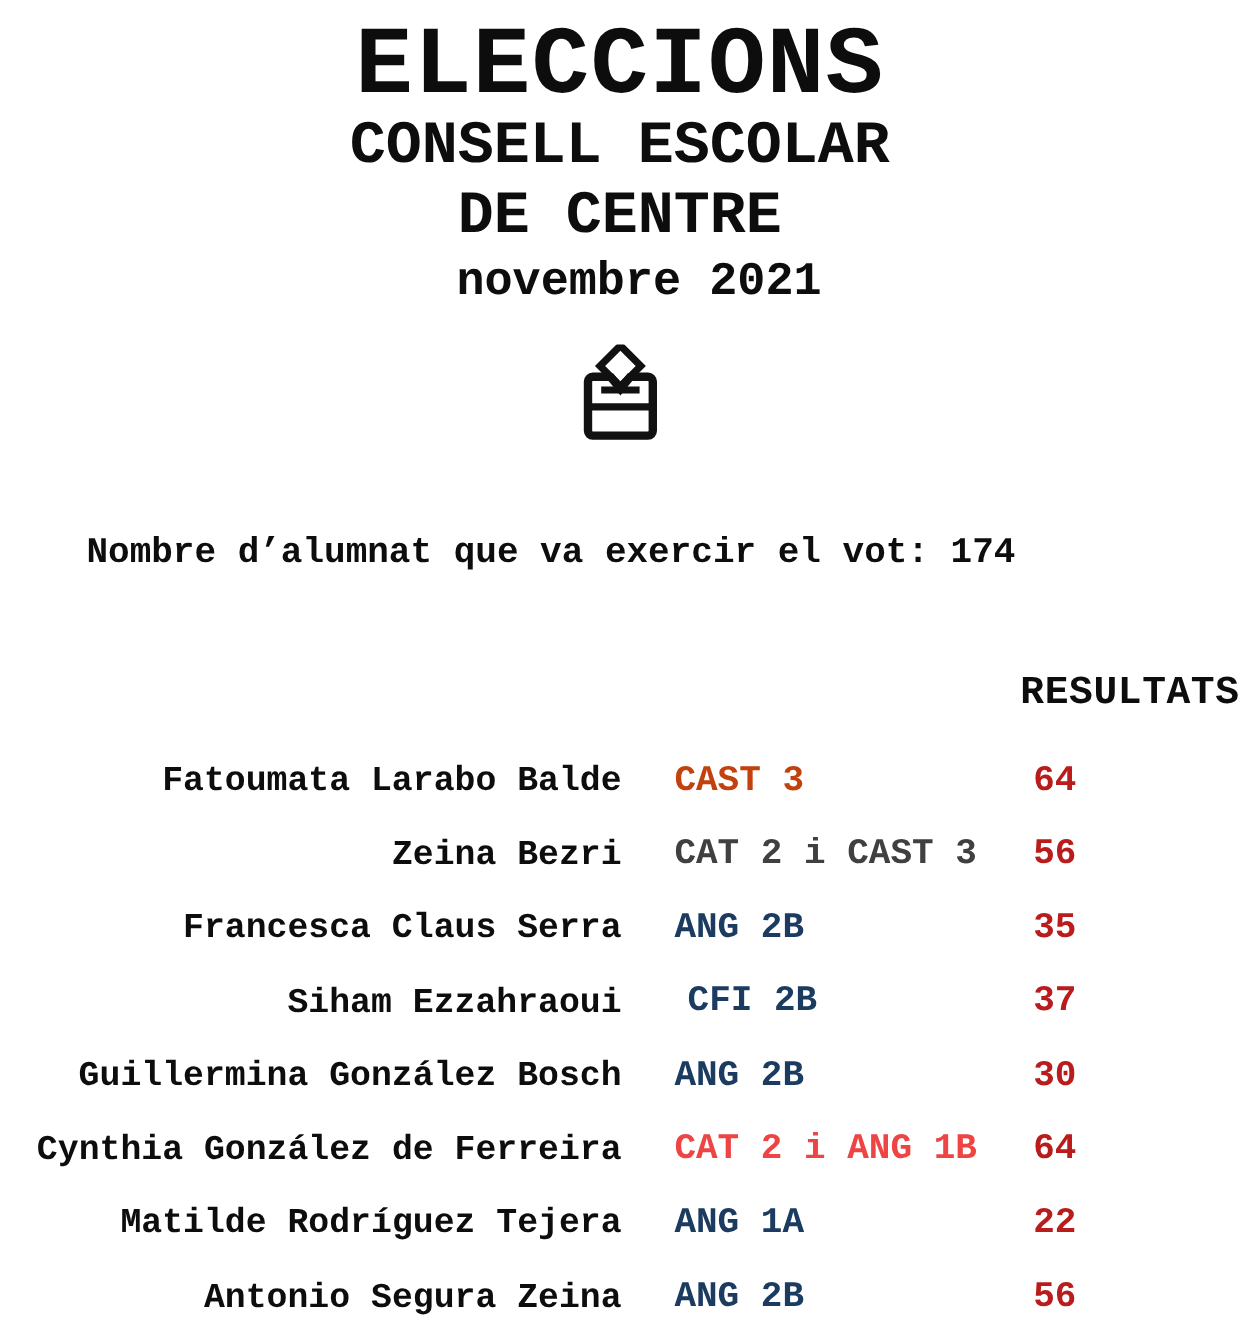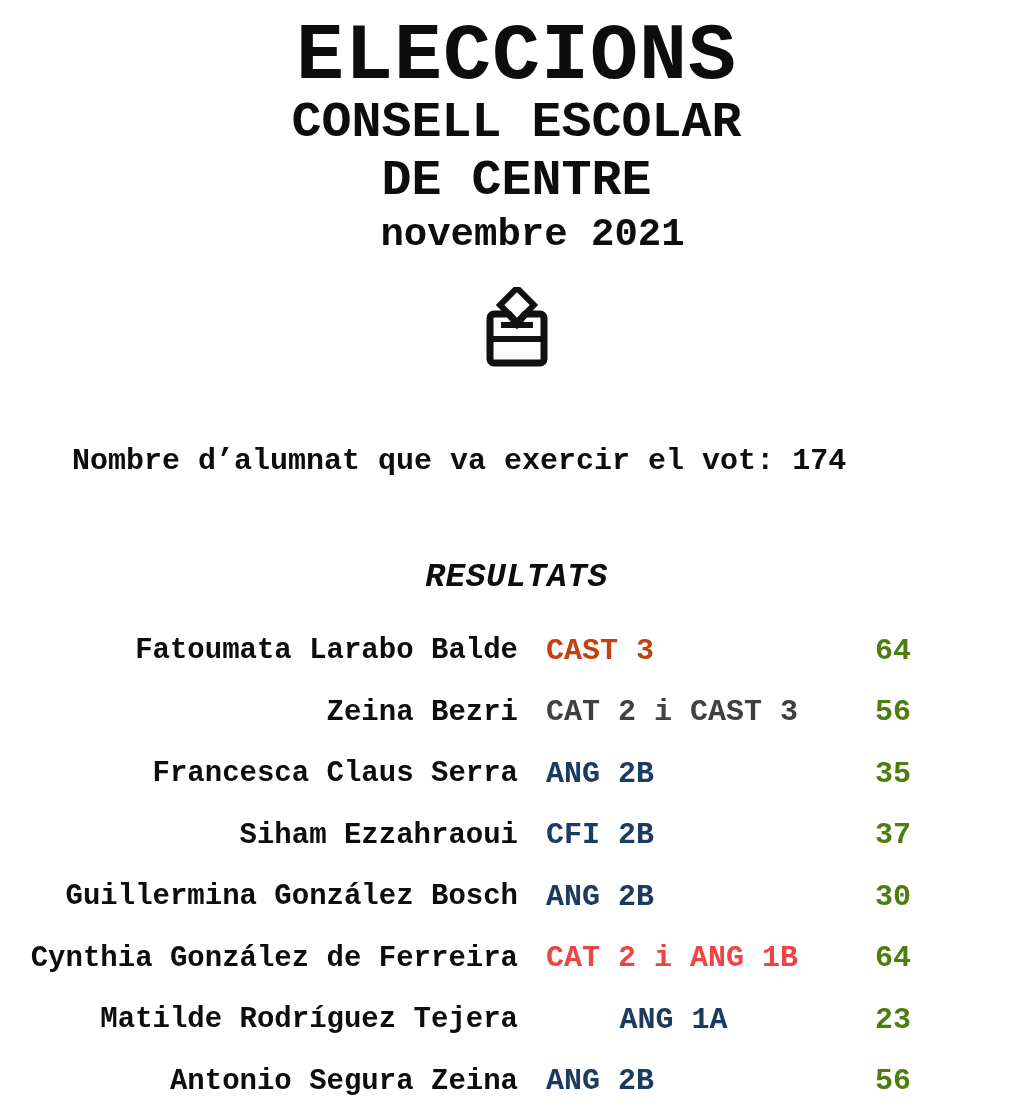--- a/index.html
+++ b/index.html
@@ -49,51 +49,49 @@
   .summary {
     margin-top: 34px;
     text-align: left;
     font-size: 30px;
     line-height: 1.3;
     white-space: pre;
   }
   .summary .val { margin-left: 0.6em; }
   .resultats {
     margin-top: 37px;
-    text-align: center;
+    text-align: right;
     font-size: 33px;
     line-height: 1.3;
     letter-spacing: 0.5px;
-    font-style: italic;
   }
   .rows {
     margin-top: 20px;
     padding-right: 90px;
   }
   .row {
     display: grid;
     grid-template-columns: 518px 255px 82px;
-    column-gap: 28px;
+    column-gap: 44px;
     align-items: center;
     height: 61.5px;
     white-space: pre;
   }
   .name {
     font-size: 29px;
     text-align: right;
     color: #0d0d0d;
   }
   .course {
     font-size: 30px;
     text-align: left;
   }
   .votes {
     font-size: 30px;
-    text-align: right;
-    color: #4d7c0f;
+    color: #b91c1c;
   }
 </style>
 </head>
 <body>
 
 <div class="page">
 
   <header>
     <div class="title">ELECCIONS</div>
     <div class="sub sub1">CONSELL ESCOLAR</div>
@@ -131,37 +129,37 @@
       <span class="course" style="color: #404040;">CAT 2 i CAST 3</span>
       <span class="votes">56</span>
     </div>
     <div class="row">
       <span class="name">Francesca Claus Serra</span>
       <span class="course" style="color: rgb(28, 59, 96);">ANG 2B</span>
       <span class="votes">35</span>
     </div>
     <div class="row">
       <span class="name">Siham Ezzahraoui</span>
-      <span class="course" style="color: rgb(28, 59, 96);">CFI 2B</span>
+      <span class="course" style="color: rgb(28, 59, 96); margin-left: 11px;">CFI 2B</span>
       <span class="votes">37</span>
     </div>
     <div class="row">
       <span class="name">Guillermina González Bosch</span>
       <span class="course" style="color: rgb(28, 59, 96);">ANG 2B</span>
       <span class="votes">30</span>
     </div>
     <div class="row">
       <span class="name">Cynthia González de Ferreira</span>
       <span class="course" style="color: #ef4444;">CAT 2 i ANG 1B</span>
       <span class="votes">64</span>
     </div>
     <div class="row">
       <span class="name">Matilde Rodríguez Tejera</span>
-      <span class="course" style="color: rgb(28, 59, 96); text-align: center;">ANG 1A</span>
-      <span class="votes">23</span>
+      <span class="course" style="color: rgb(28, 59, 96);">ANG 1A</span>
+      <span class="votes">22</span>
     </div>
     <div class="row">
       <span class="name">Antonio Segura Zeina</span>
       <span class="course" style="color: rgb(28, 59, 96);">ANG 2B</span>
       <span class="votes">56</span>
     </div>
 
   </div>
 </div>
 

